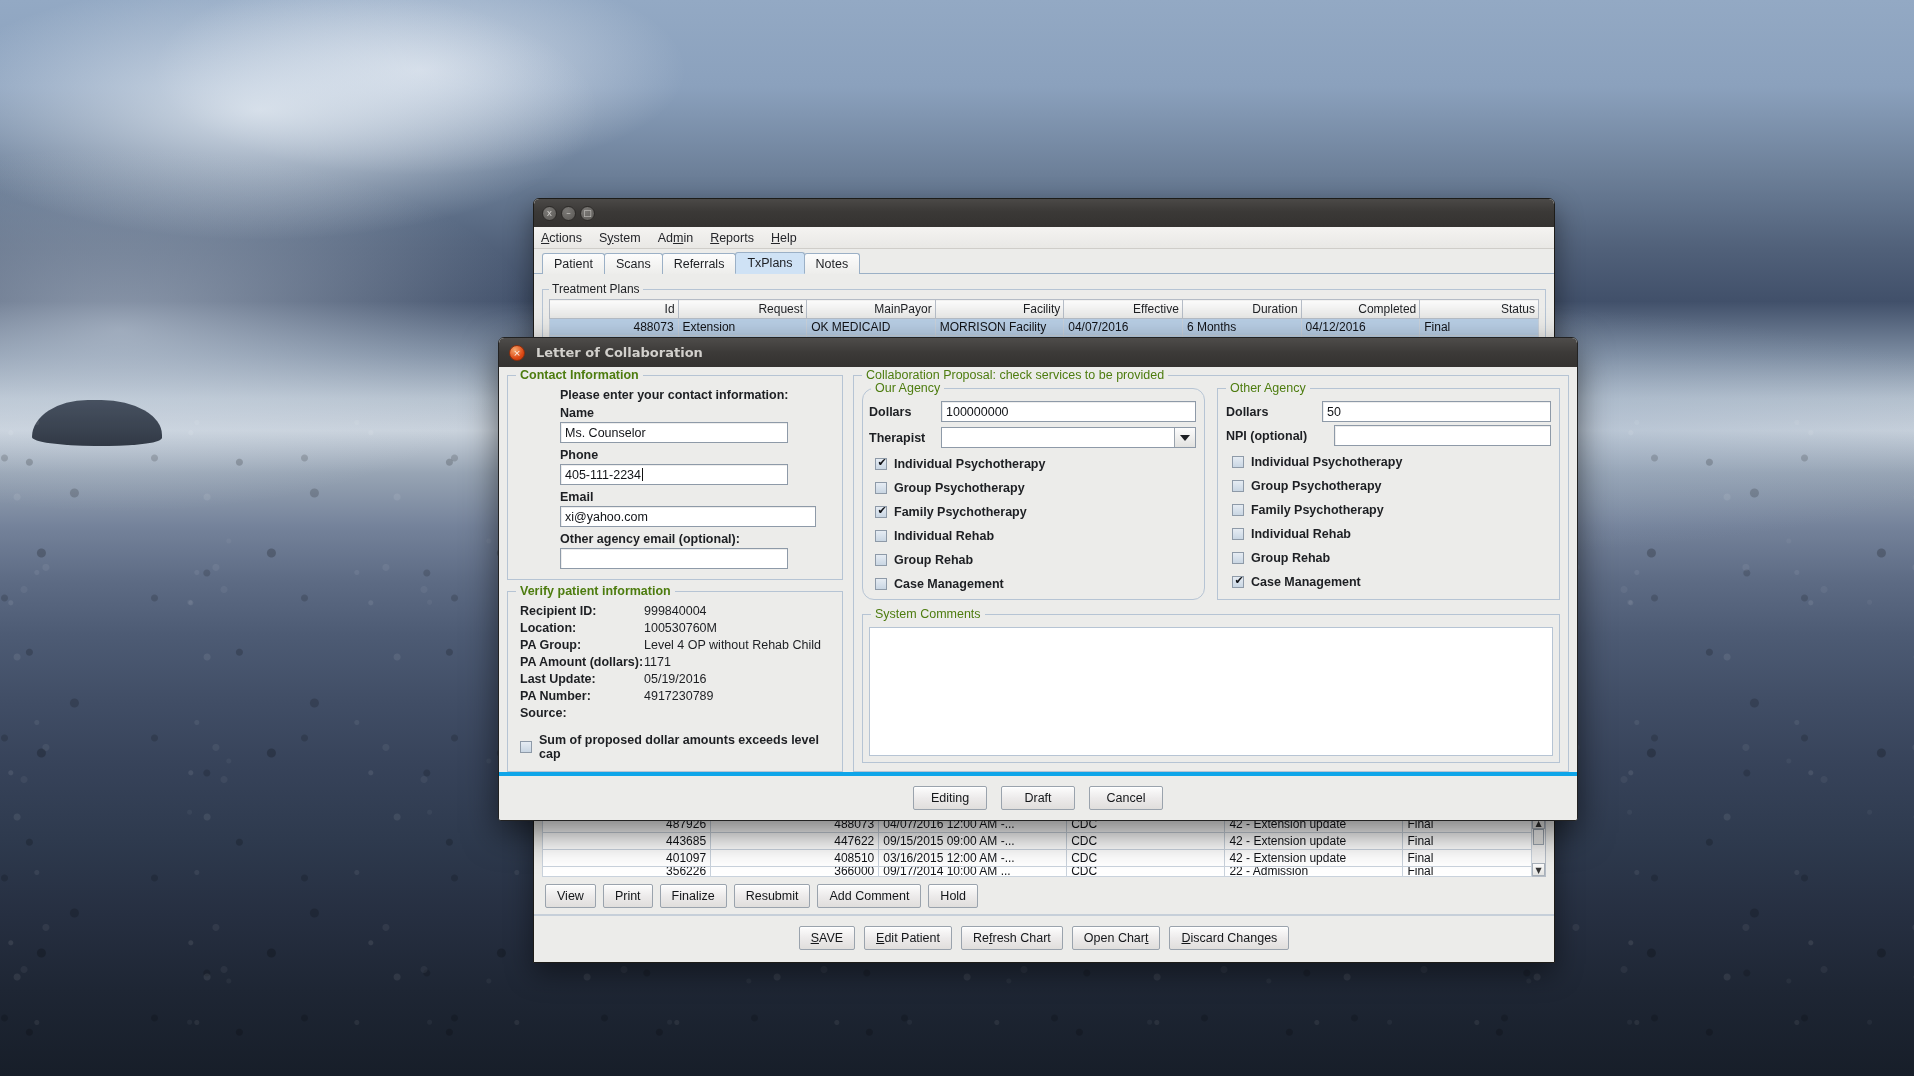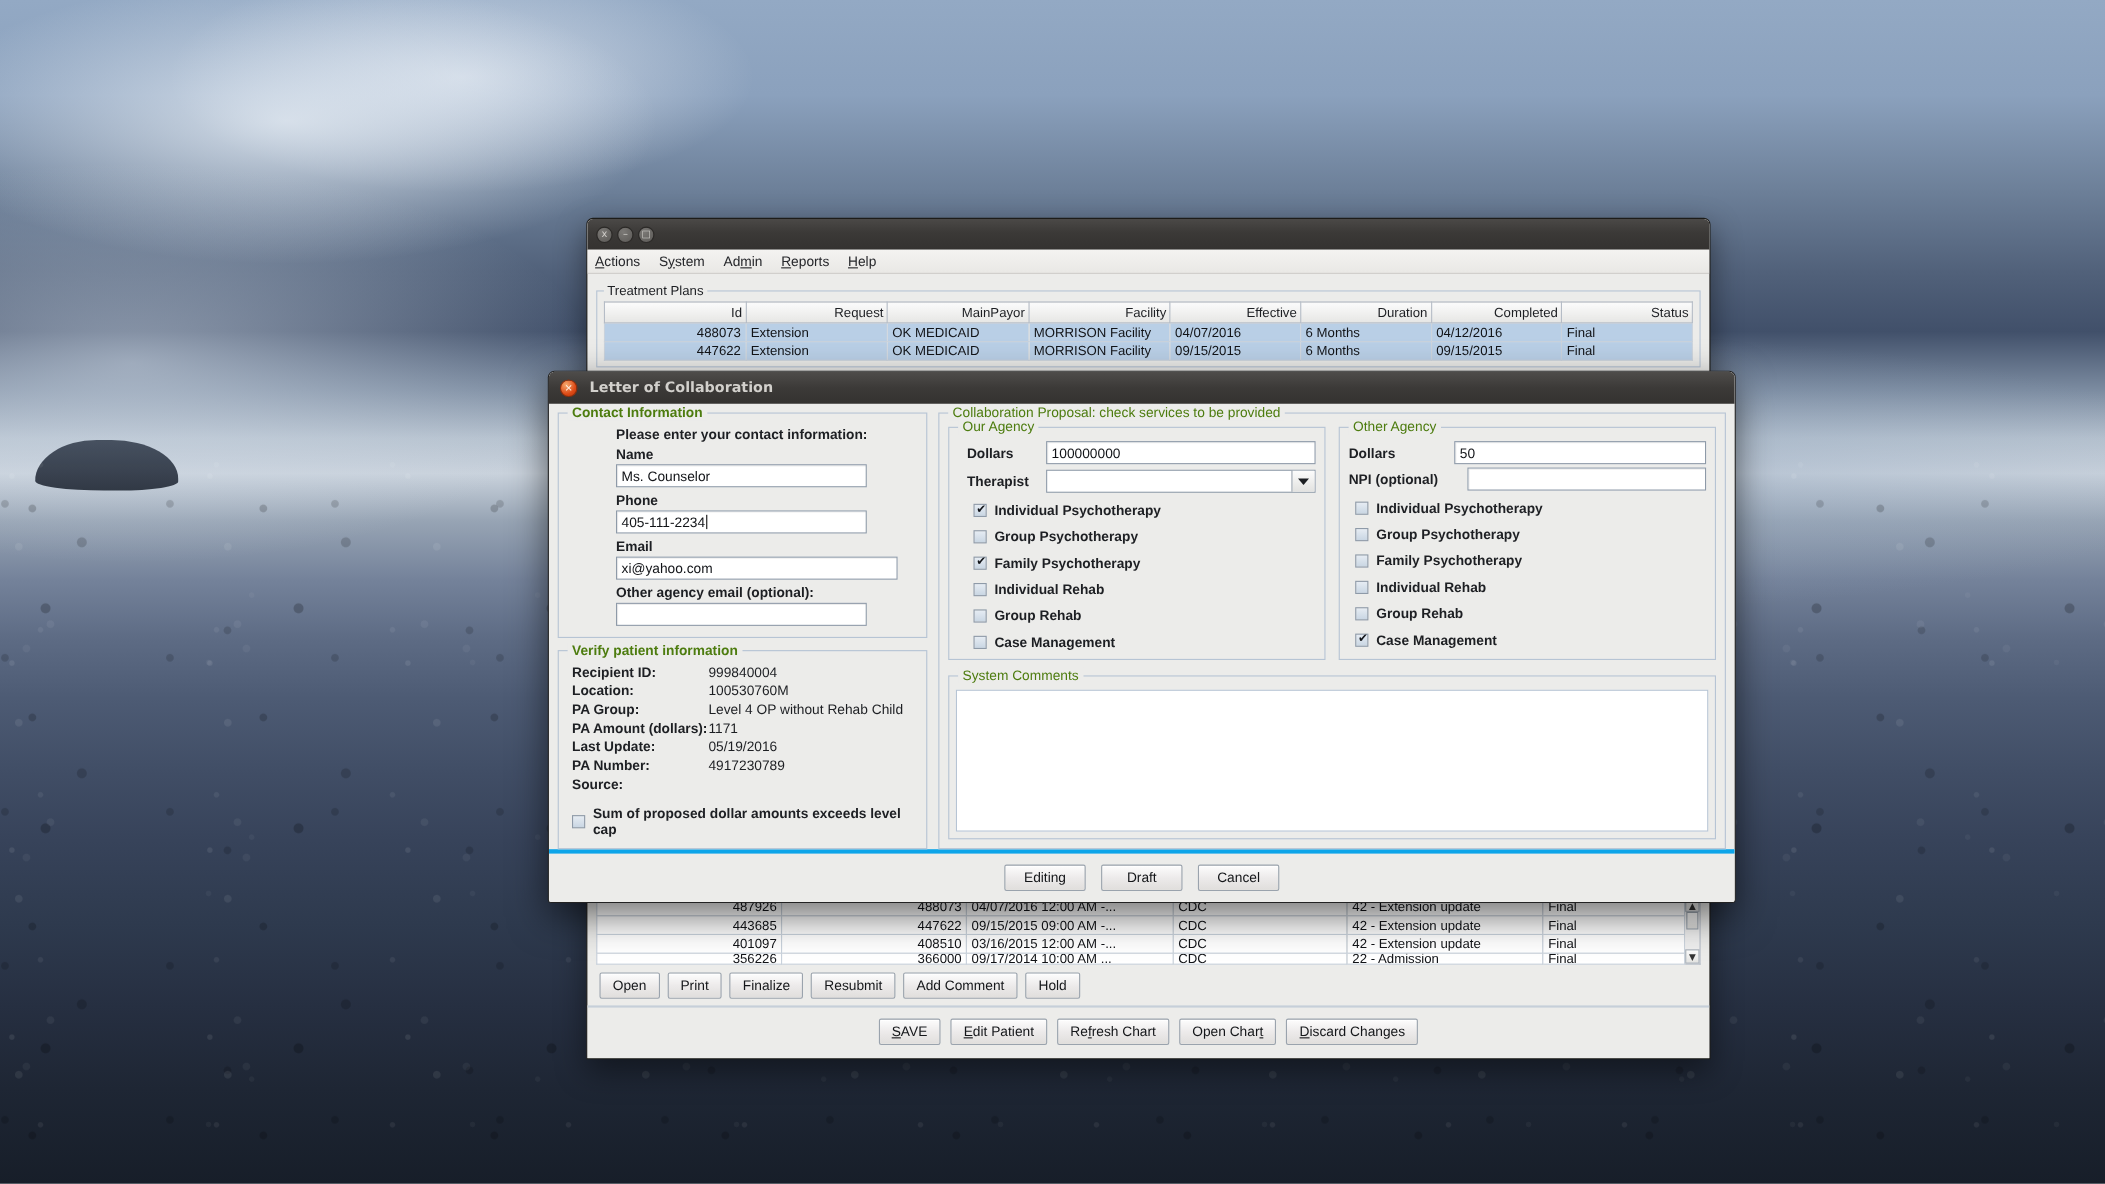--- a/index.html
+++ b/index.html
@@ -248,20 +248,27 @@
   </div>
 
   <div class="menubar">
     <div><u>A</u><span>ctions</span></div>
     <div>S<u>y</u>stem</div>
     <div>Ad<u>m</u>in</div>
     <div><u>R</u>eports</div>
     <div><u>H</u>elp</div>
   </div>
 
+  <div class="tabstrip">
+    <div class="tab">Patient</div>
+    <div class="tab">Scans</div>
+    <div class="tab">Referrals</div>
+    <div class="tab active">TxPlans</div>
+    <div class="tab">Notes</div>
+  </div>
 
   <div class="content-pane">
 
     <div class="group-box" style="margin-top:9px; padding:9px 6px 5px 6px;">
       <div class="group-legend">Treatment Plans</div>
       <table class="grid">
         <colgroup>
             <col style="width:13%">
             <col style="width:13%">
             <col style="width:13%">
@@ -357,21 +364,21 @@
       </div>
       <div class="scrollbar-v">
         <div class="sb-arrow">▲</div>
         <div class="sb-thumb"></div>
         <div style="flex:1 1 auto;"></div>
         <div class="sb-arrow">▼</div>
       </div>
     </div>
 
     <div class="btnrow">
-      <div class="jbtn">Open</div>
+      <div class="jbtn">View</div>
       <div class="jbtn">Print</div>
       <div class="jbtn">Finalize</div>
       <div class="jbtn">Resubmit</div>
       <div class="jbtn">Add Comment</div>
       <div class="jbtn">Hold</div>
     </div>
   </div>
 
   <div class="bottombar">
     <div class="jbtn"><u>S</u>AVE</div>
@@ -442,21 +449,21 @@
         </div>
       </div>
     </div>
 
     <div class="col-right">
       <div class="fieldset" style="padding:12px 8px 8px 8px; flex:1 1 auto; display:flex; flex-direction:column;">
         <div class="fs-legend" style="font-weight:normal;">Collaboration Proposal: check services to be provided</div>
 
         <div style="display:flex; gap:12px;">
 
-          <div class="fieldset" style="flex:1 1 50%; padding:12px 8px 8px 16px;">
+          <div class="fieldset" style="flex:1 1 50%; padding:12px 8px 8px 6px;border-radius:12px;">
             <div class="fs-legend" style="font-weight:normal;">Our Agency</div>
             <div style="display:flex; align-items:center; gap:8px; margin-bottom:5px;">
               <div class="lbl" style="width:64px;">Dollars</div>
               <div class="jtext" style="flex:1 1 auto;">100000000</div>
             </div>
             <div style="display:flex; align-items:center; gap:8px;">
               <div class="lbl" style="width:64px;">Therapist</div>
               <div class="combo" style="flex:1 1 auto;">
                 <div class="cfield"></div>
                 <div class="carrow">

